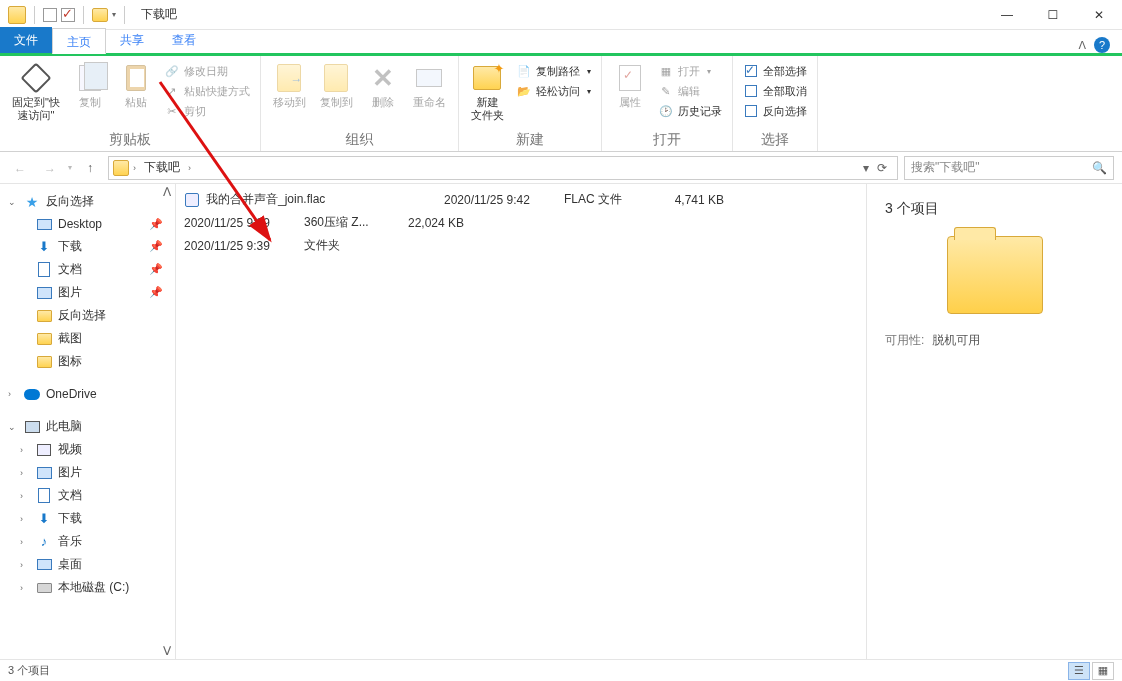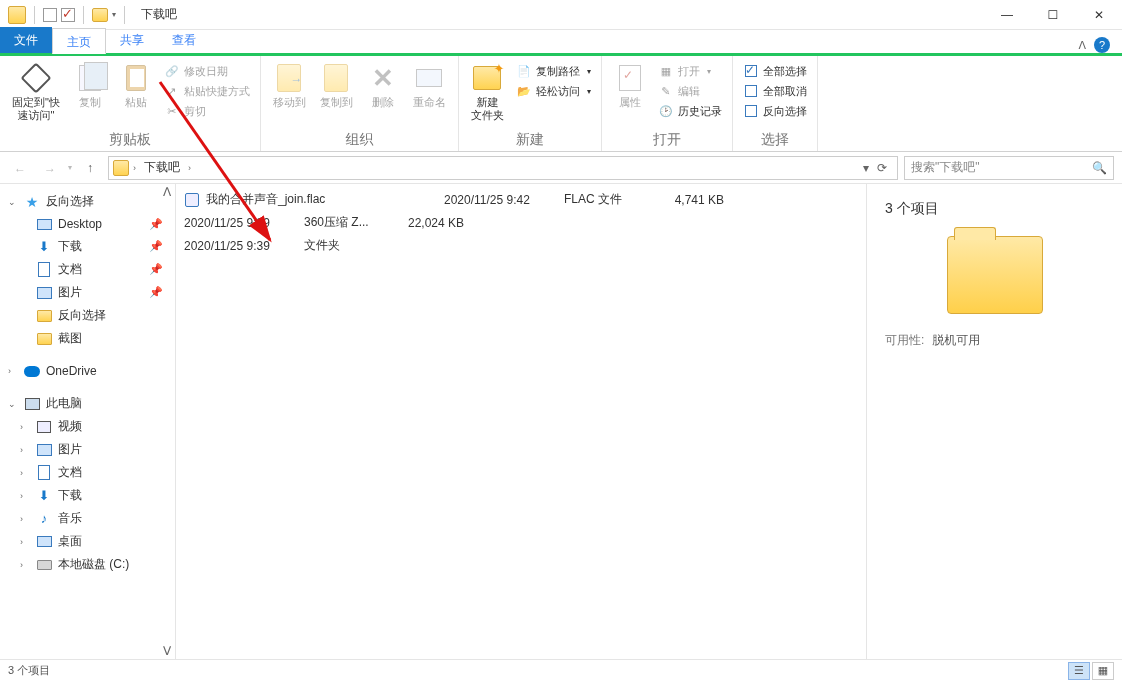--- a/index.html
+++ b/index.html
@@ -372,20 +372,27 @@
           </span>
           <span>反向选择</span>
         </div>
         <div class="sb-item">
           <span class="exp"></span>
           <span class="ic">
             <span class="ic-folder-sm"></span>
           </span>
           <span>截图</span>
         </div>
+        <div class="sb-item">
+          <span class="exp"></span>
+          <span class="ic">
+            <span class="ic-folder-sm"></span>
+          </span>
+          <span>图标</span>
+        </div>
       </div>
     <div style="height:10px"></div>
     <div class="sb-item top">
         <span class="exp">›</span>
         <span class="ic">
           <span class="ic-onedrive"></span>
         </span>
         <span>OneDrive</span>
       </div>
     <div style="height:10px"></div>

